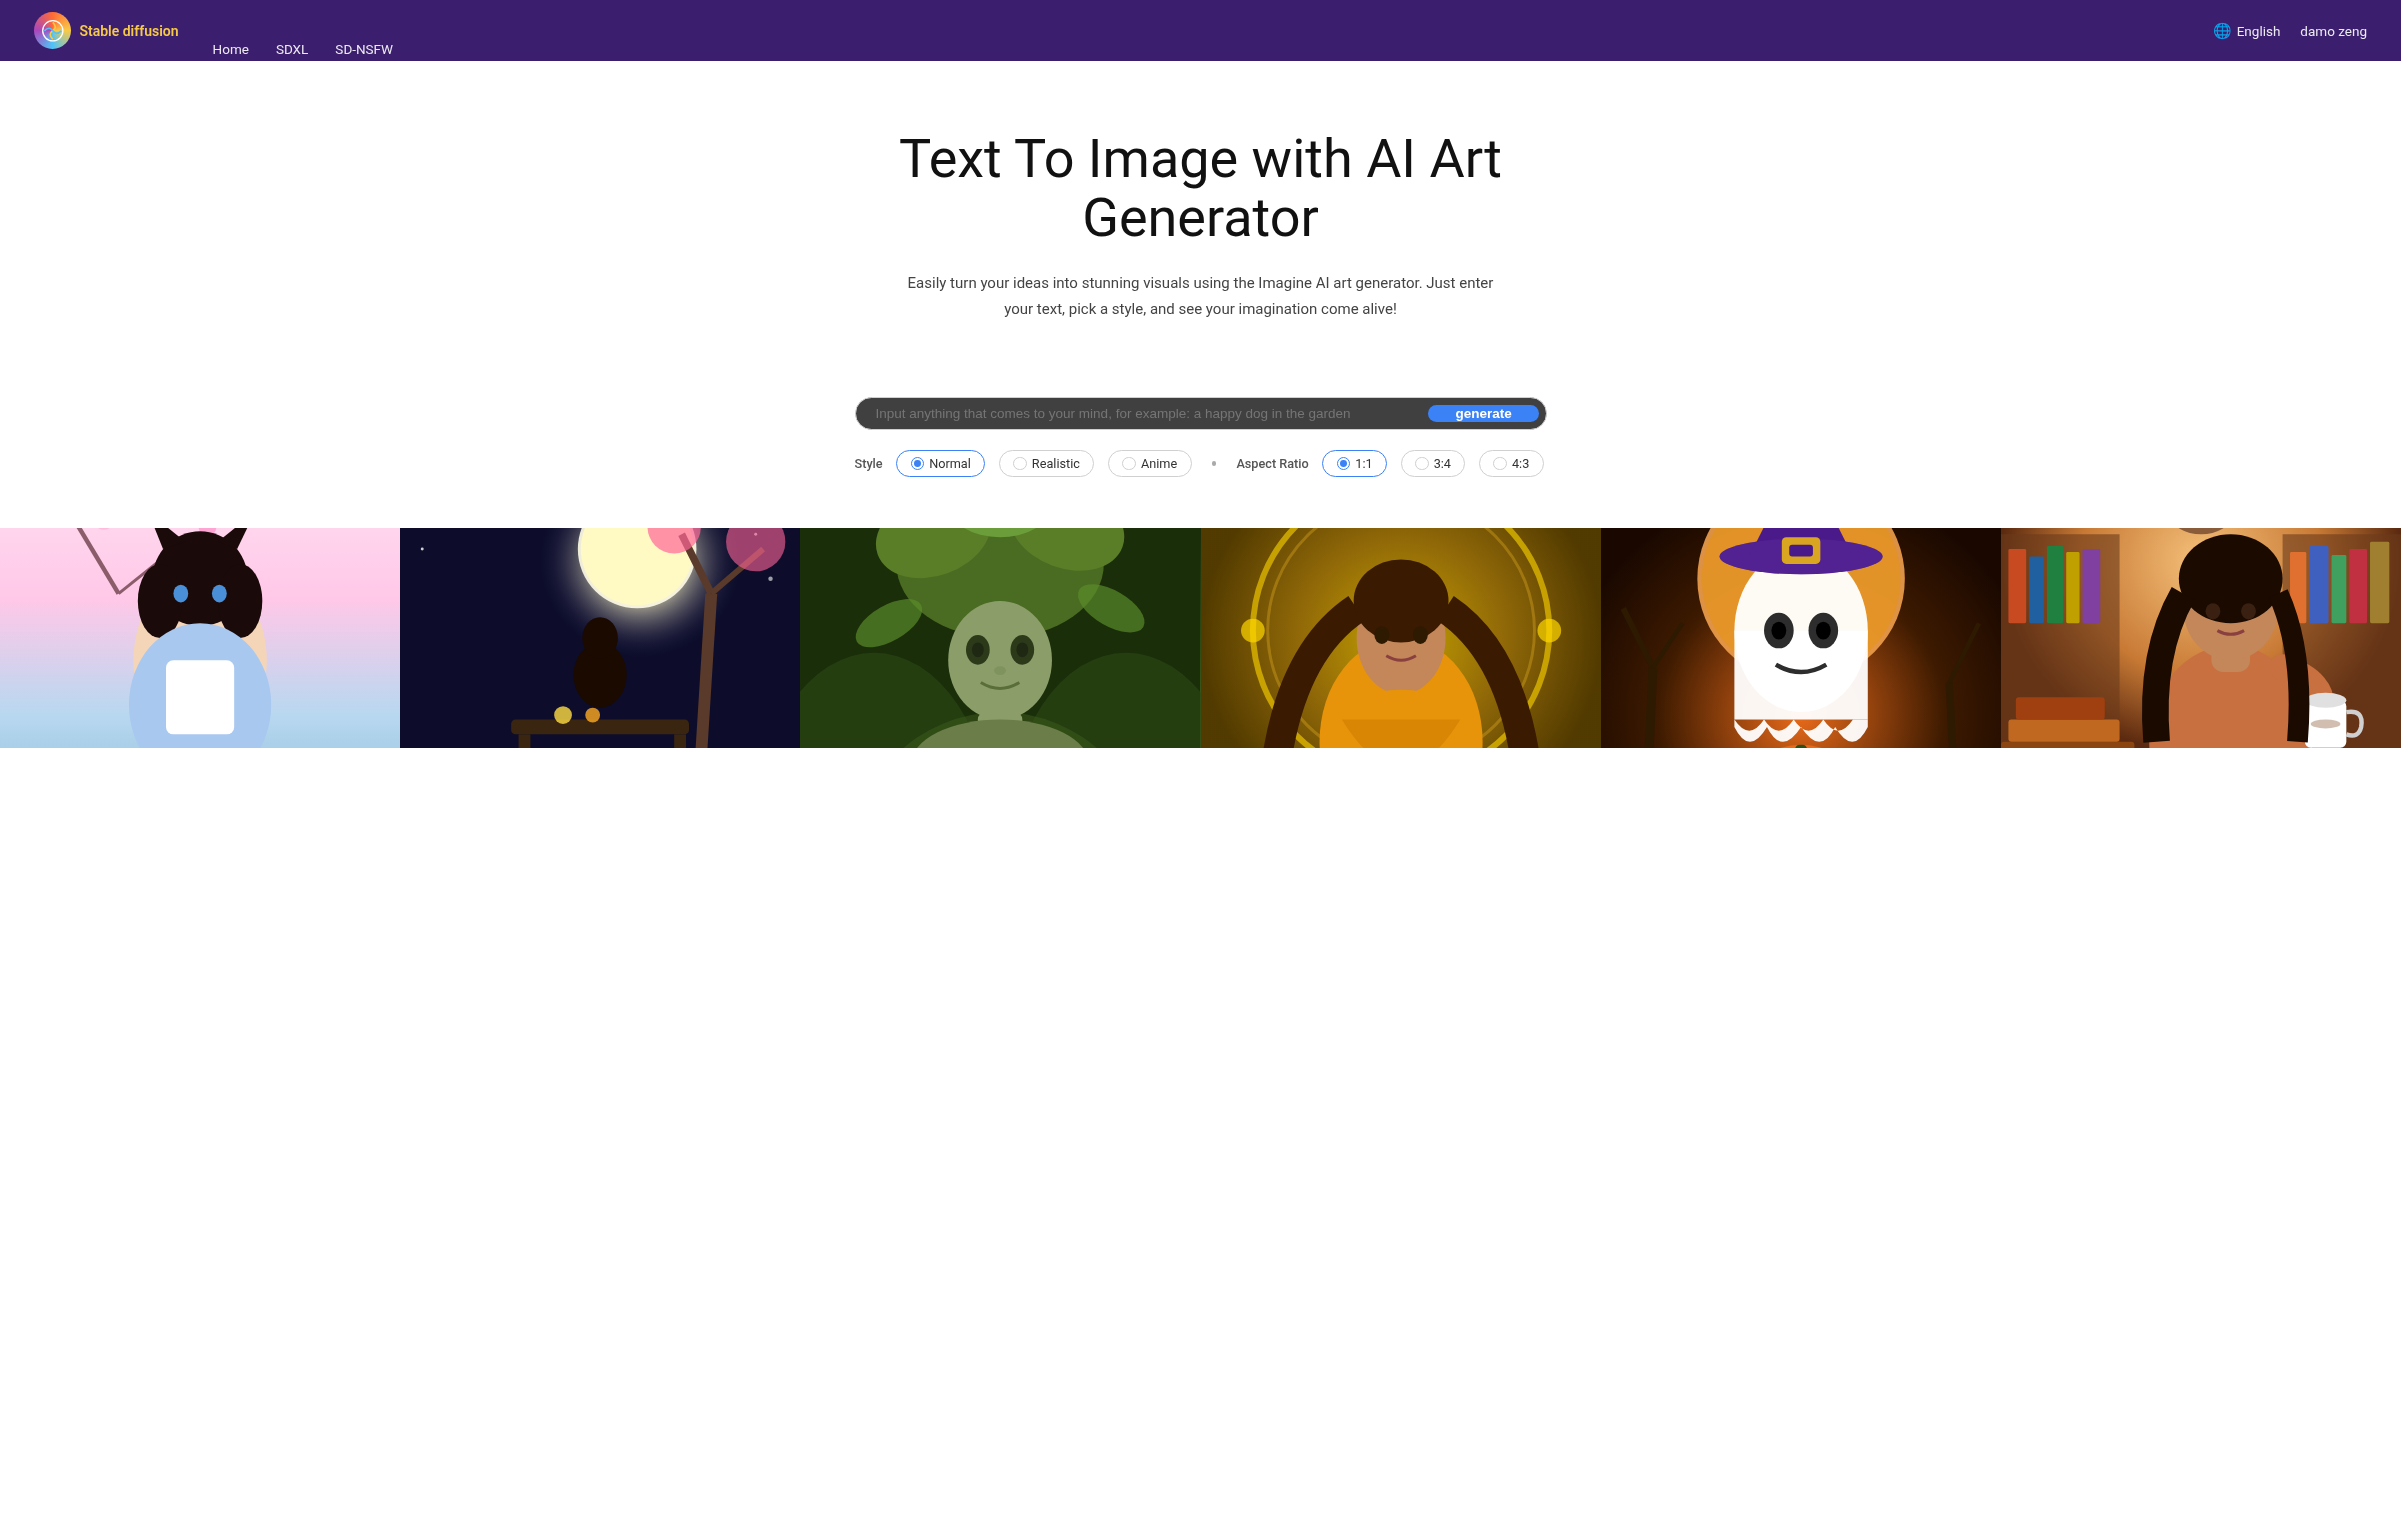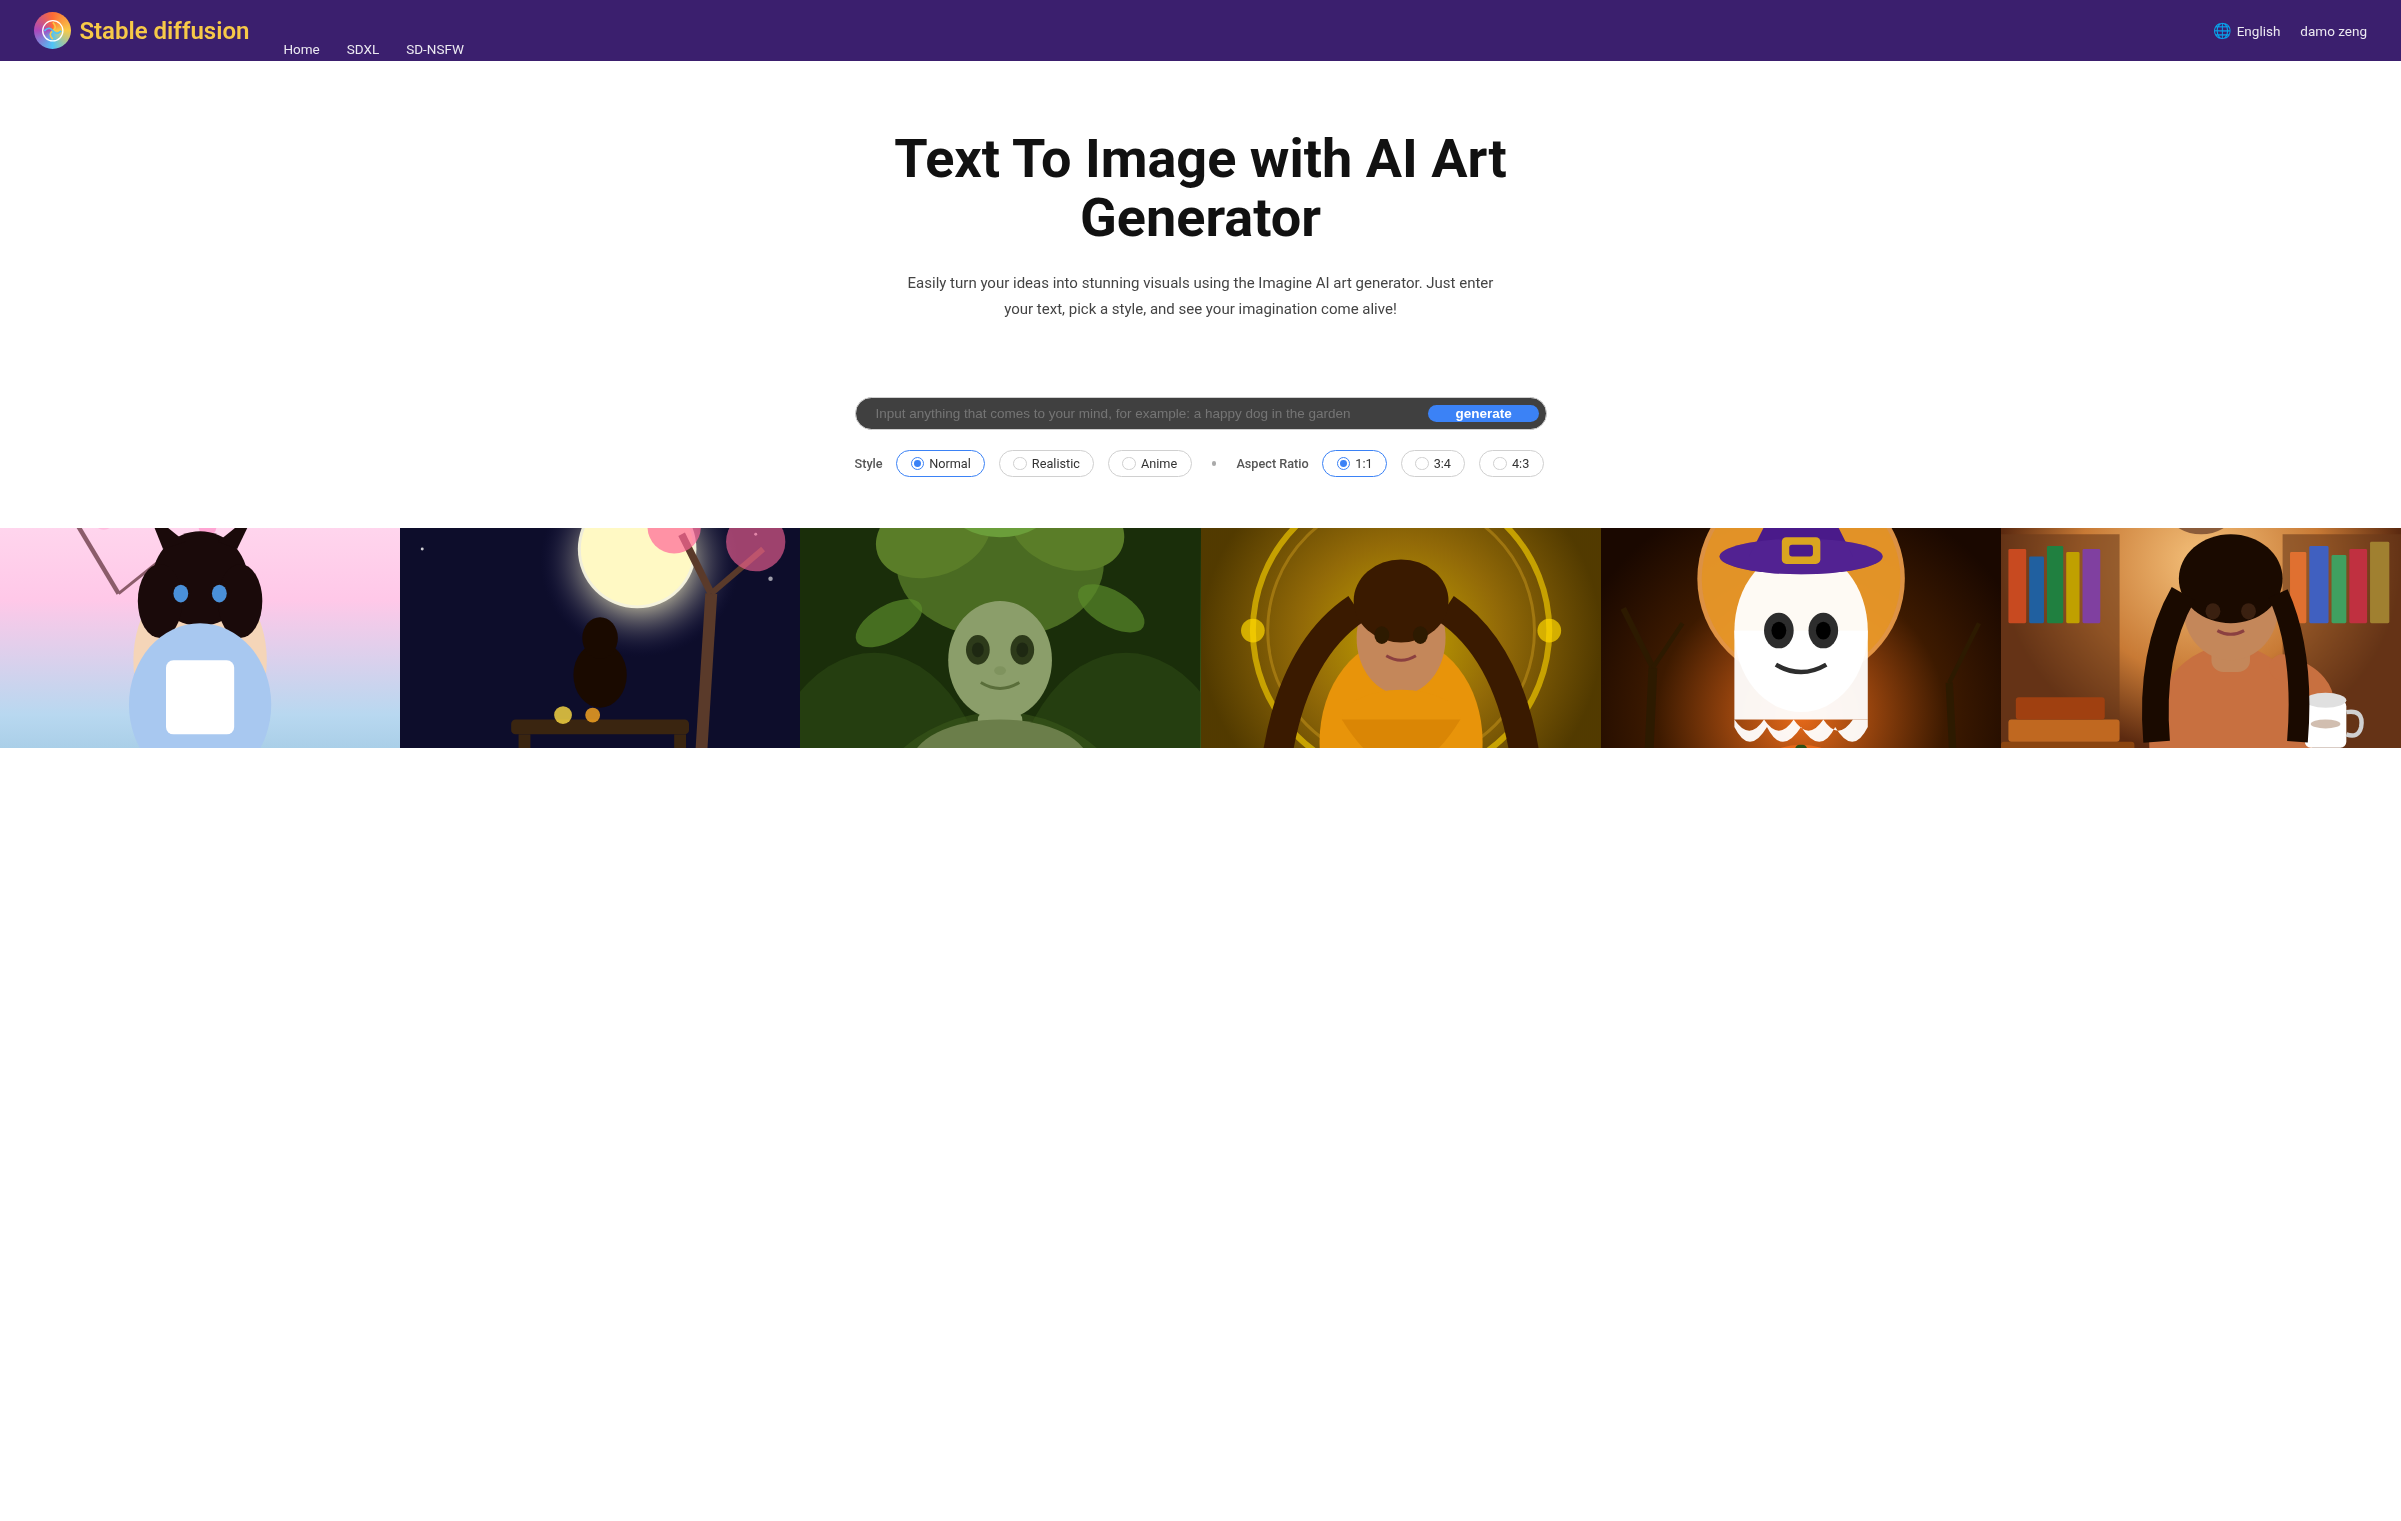--- a/index.html
+++ b/index.html
@@ -43,21 +43,21 @@
       background: conic-gradient(from 0deg, #ff6b35, #f7c948, #4fc3f7, #ab47bc, #ff6b35);
       display: flex;
       align-items: center;
       justify-content: center;
       font-size: 17px;
       color: white;
       font-weight: bold;
     }
 
     .logo-text {
-      font-size: 24px;
+      font-size: 14px;
       font-weight: 600;
       color: white;
     }
 
     .logo-text span {
       color: #f7c948;
     }
 
     .nav-links {
       display: flex;
@@ -100,21 +100,21 @@
     
     .hero {
       text-align: center;
       padding: 68px 34px 34px;
       max-width: 760px;
       margin: 0 auto;
     }
 
     .hero-title {
       font-size: 54px;
-      font-weight: 700;
+      font-weight: 400;
       color: #111111;
       line-height: 1.1;
       margin-bottom: 23.6px;
     }
 
     .hero-subtitle {
       font-size: 15px;
       color: #444444;
       line-height: 1.7;
       max-width: 591px;

